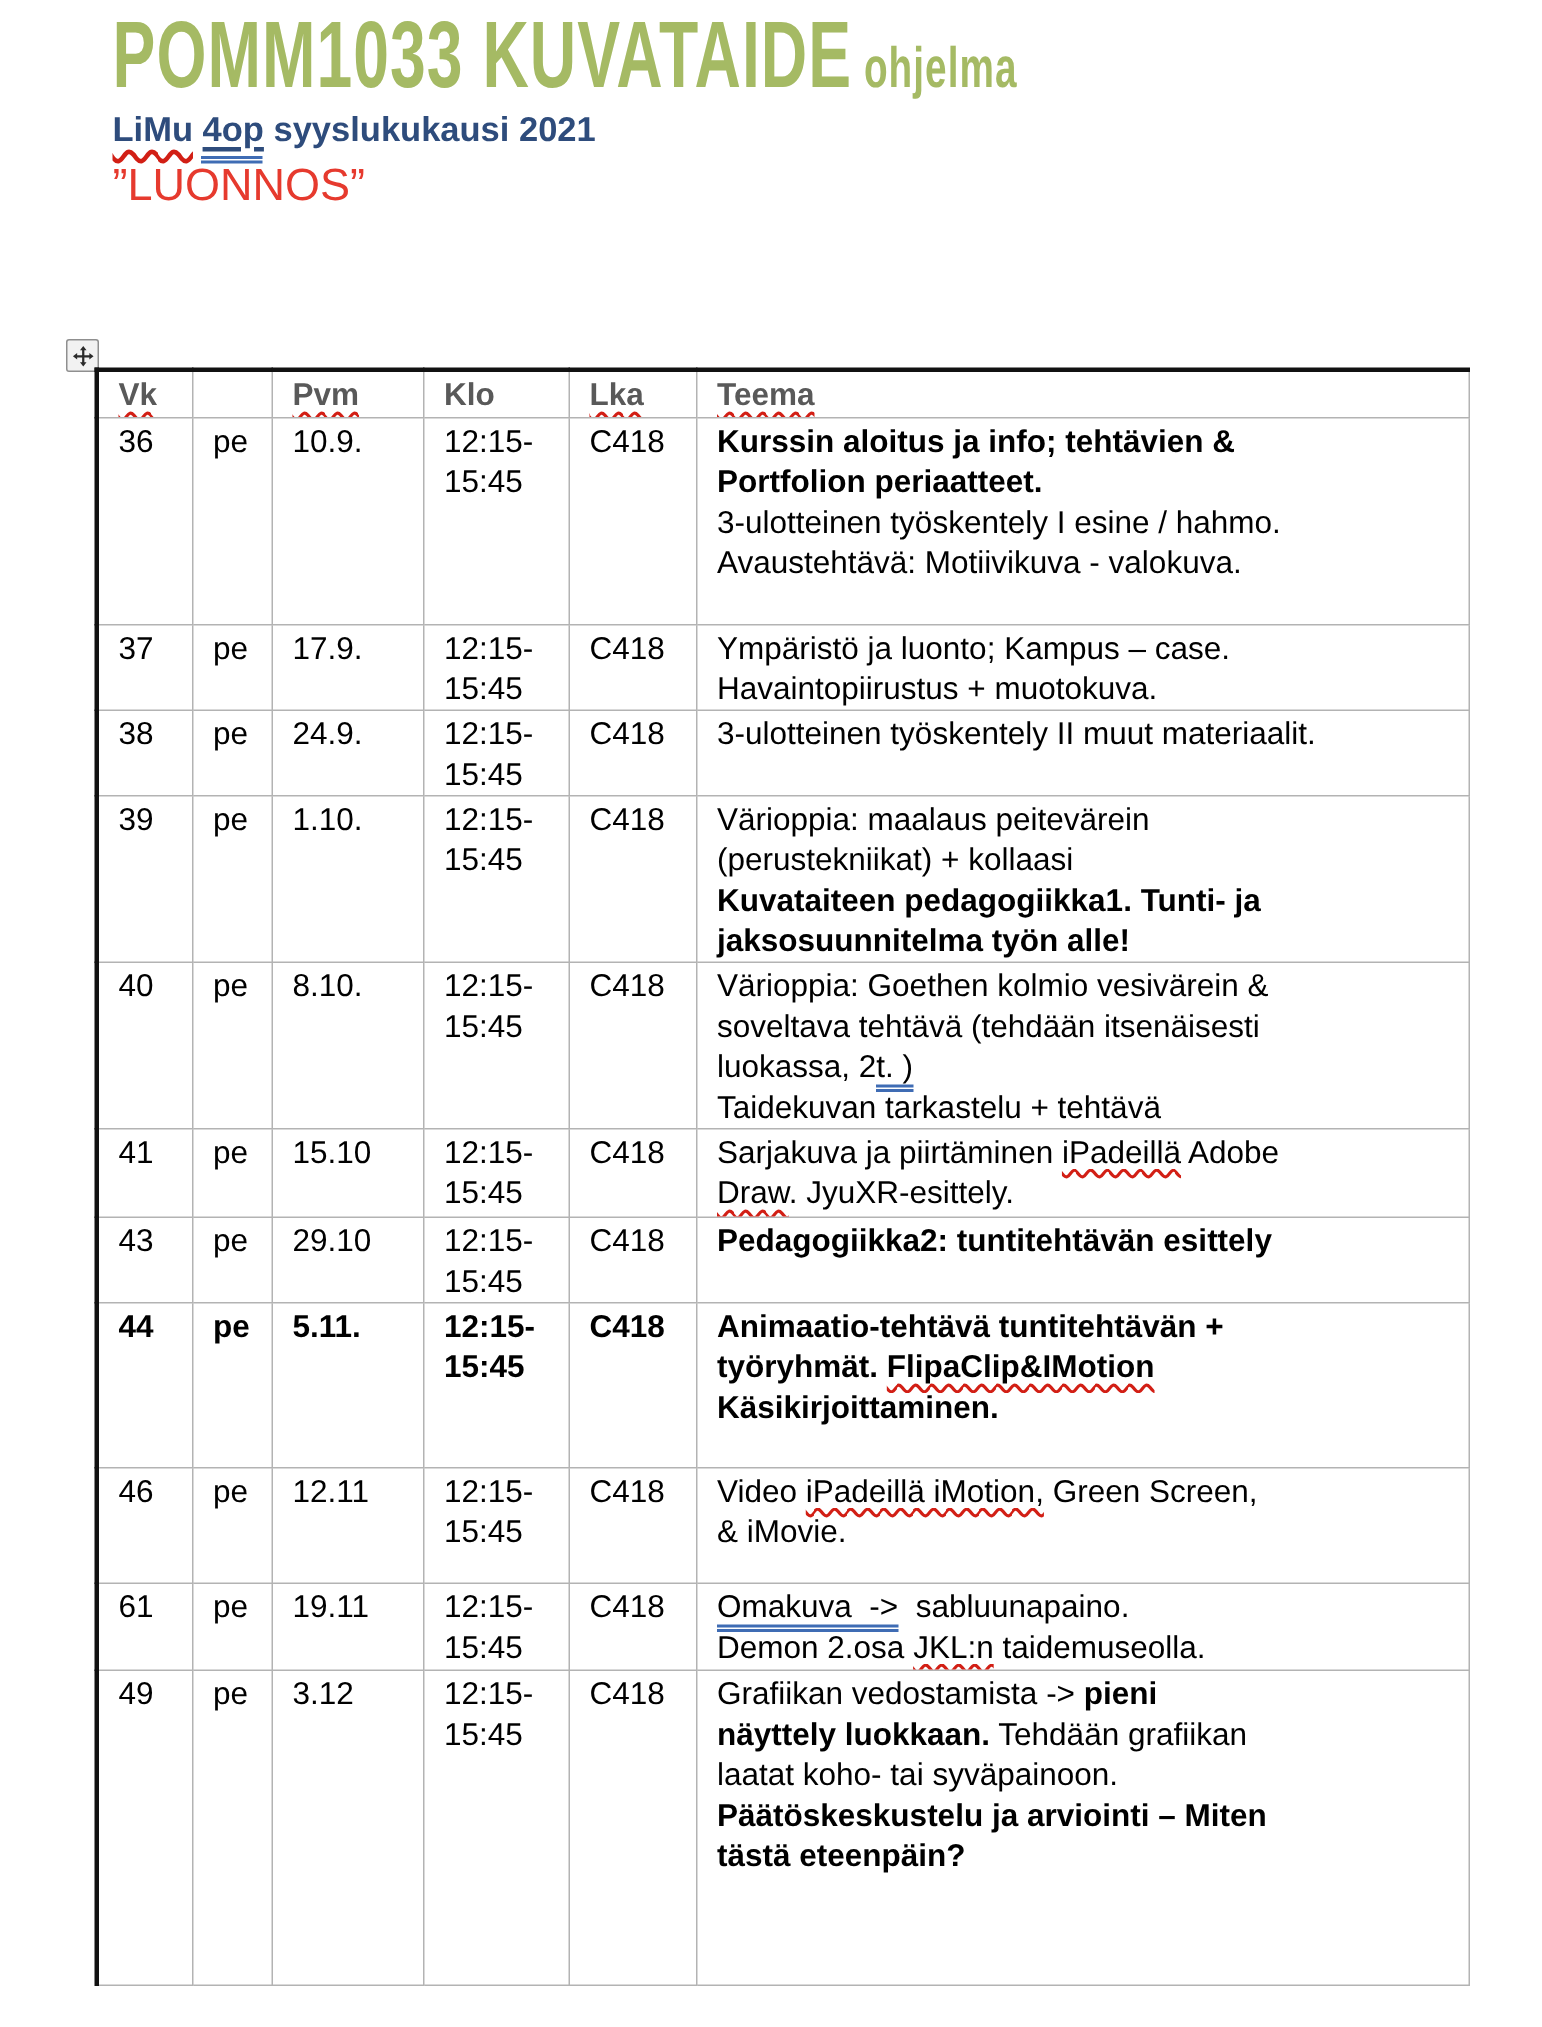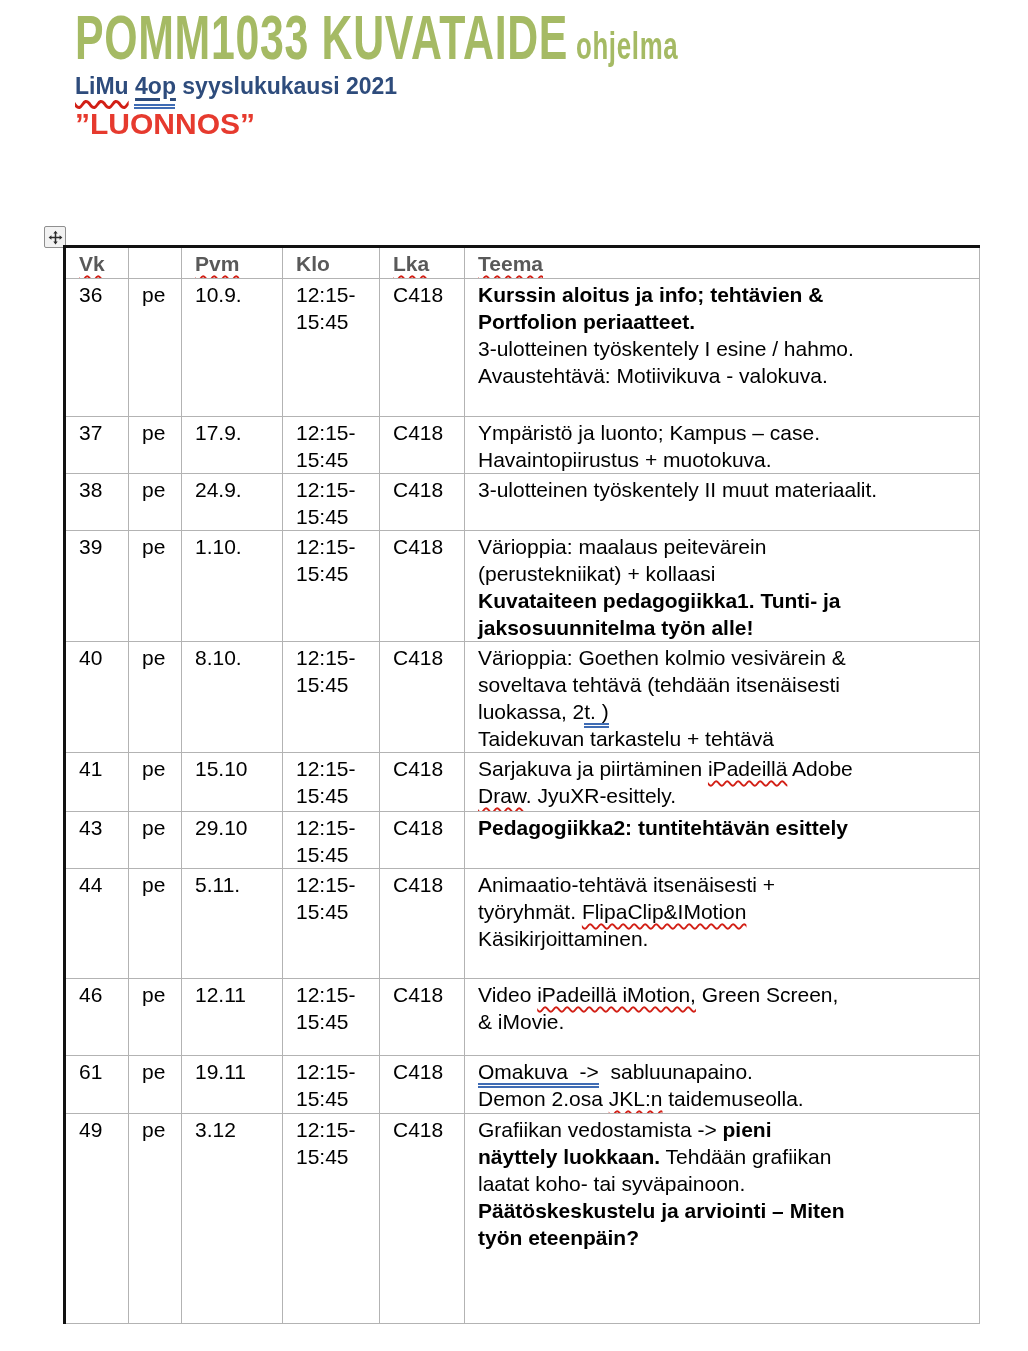--- a/index.html
+++ b/index.html
@@ -15,21 +15,21 @@
   .doc-subtitle{position:absolute;left:75px;top:66px;margin:0;white-space:nowrap;
              font-size:23px;line-height:40px;font-weight:700;color:var(--subtitle-blue,#2e4c7c);}
   .limu{text-decoration-line:underline;text-decoration-style:wavy;
         text-decoration-color:var(--spell-red,#d21f15);text-decoration-thickness:2.5px;
         text-underline-offset:6px;}
   .credits{position:relative;text-decoration:underline;text-decoration-thickness:3px;
         text-underline-offset:4px;}
   .credits::after{content:"";position:absolute;left:-1px;right:1px;bottom:-10px;
         border-bottom:5px double var(--grammar-blue,#3f6cb4);}
   .doc-draft{position:absolute;left:75px;top:107px;margin:0;font-size:30px;line-height:34px;
-        font-weight:700;color:var(--draft-red,#e63a2e);white-space:nowrap;}
+        font-weight:400;color:var(--draft-red,#e63a2e);white-space:nowrap;}
 
   
   .move-handle{position:absolute;left:44px;top:226px;width:22px;height:22px;box-sizing:border-box;
         background:#f2f2f2;border:1px solid #8f8f8f;border-radius:2px;
         display:flex;align-items:center;justify-content:center;cursor:move;}
 
   
   .schedule{position:absolute;left:63px;top:245px;width:915px;table-layout:fixed;
         border-collapse:collapse;font-size:21px;line-height:27px;}
   .schedule{border-top:3px solid var(--border-dark,#111);border-left:3px solid var(--border-dark,#111);}
@@ -148,28 +148,28 @@
         </tr>
         <tr style="height: 51px;">
           <td class="pre">43</td>
           <td class="pre">pe</td>
           <td class="pre">29.10</td>
           <td class="pre">12:15-
 15:45</td>
           <td class="pre">C418</td>
           <td class="pre"><span class="b">Pedagogiikka2: tuntitehtävän esittely</span></td>
         </tr>
-        <tr style="height: 110px;">
+        <tr style="height: 110px; font-weight: bold;">
           <td class="pre">44</td>
           <td class="pre">pe</td>
           <td class="pre">5.11.</td>
           <td class="pre">12:15-
 15:45</td>
           <td class="pre">C418</td>
-          <td class="pre"><span class="">Animaatio-tehtävä itsenäisesti +
+          <td class="pre"><span class="">Animaatio-tehtävä tuntitehtävän +
 työryhmät. </span><span class="wavy">FlipaClip&amp;IMotion</span><span class="">
 Käsikirjoittaminen.</span></td>
         </tr>
         <tr style="height: 77px; padding-left: 10px;">
           <td class="pre">46</td>
           <td class="pre">pe</td>
           <td class="pre">12.11</td>
           <td class="pre">12:15-
 15:45</td>
           <td class="pre">C418</td>
@@ -190,18 +190,18 @@
           <td class="pre">49</td>
           <td class="pre">pe</td>
           <td class="pre">3.12</td>
           <td class="pre">12:15-
 15:45</td>
           <td class="pre">C418</td>
           <td class="pre"><span class="">Grafiikan vedostamista -&gt; </span><span class="b">pieni
 näyttely luokkaan.</span><span class=""> Tehdään grafiikan
 laatat koho- tai syväpainoon.
 </span><span class="b">Päätöskeskustelu ja arviointi – Miten
-työn eteenpäin?</span></td>
+tästä eteenpäin?</span></td>
         </tr>
       </tbody>
     </table>
 
 </div>
 
 </body></html>

